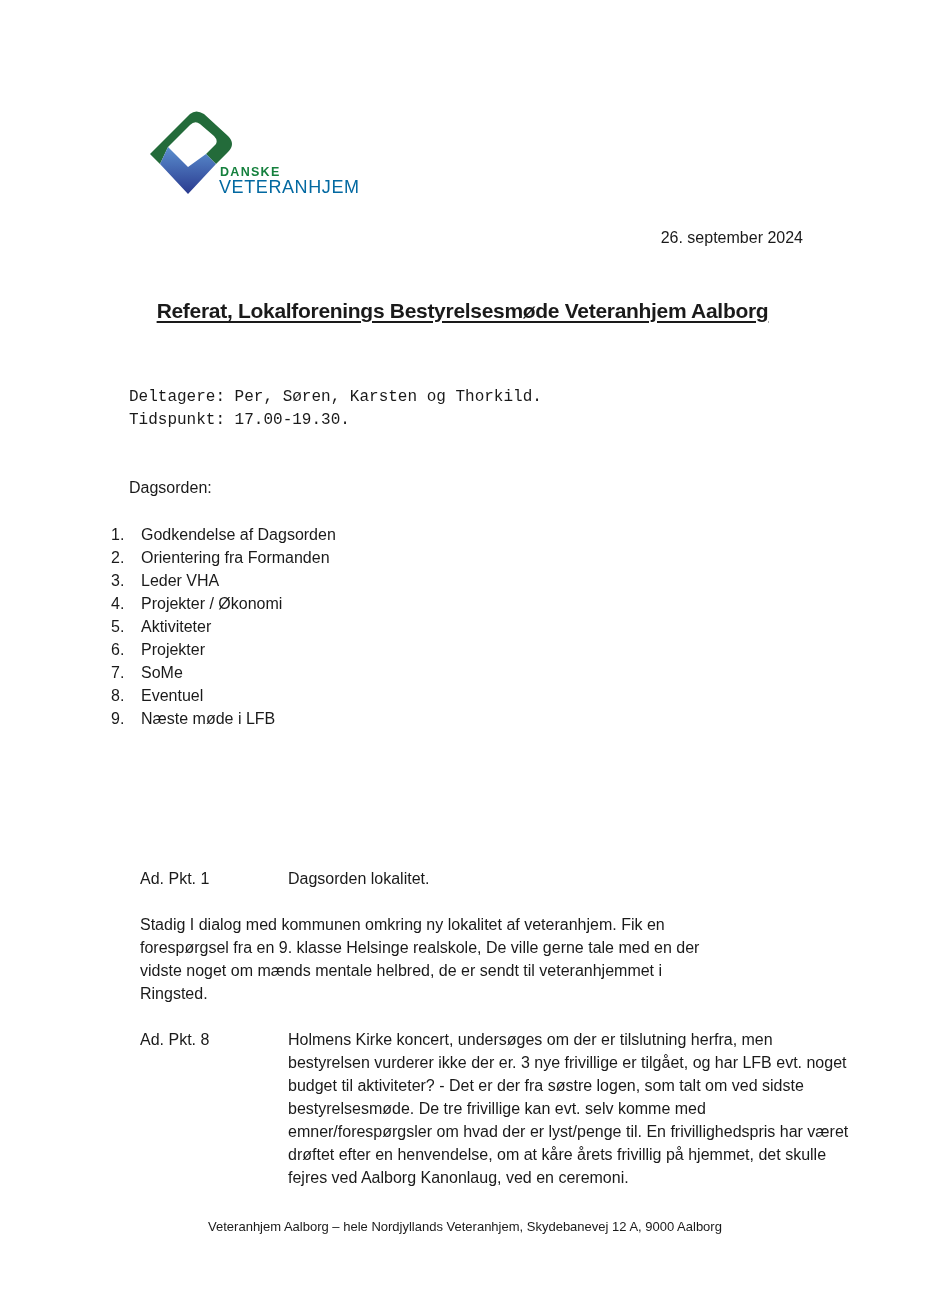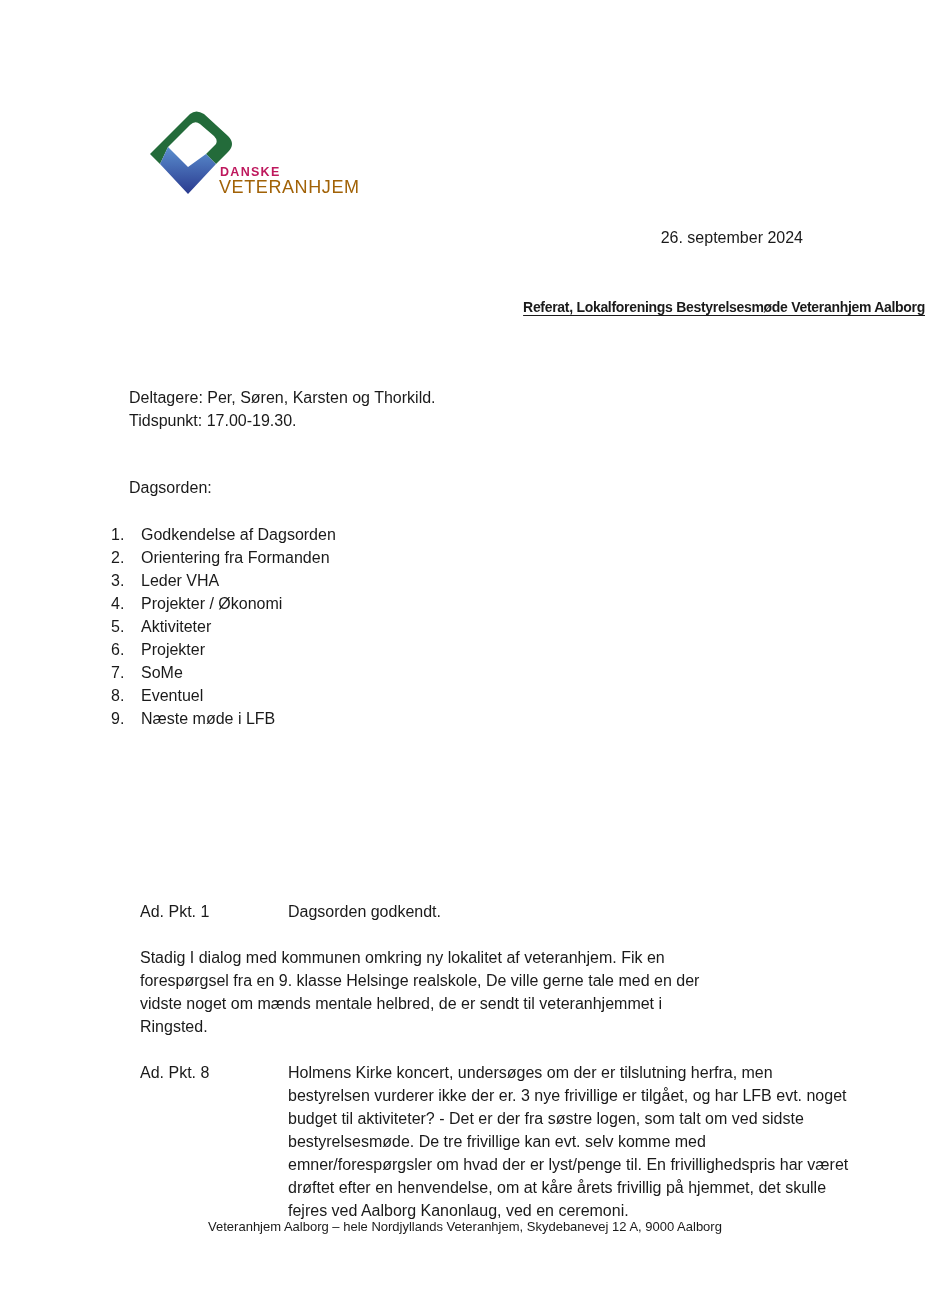--- a/index.html
+++ b/index.html
@@ -16,51 +16,51 @@
       color: #1a1a1a;
     }
     .abs { position: absolute; }
 
     
     .logo { left: 148px; top: 110px; width: 220px; height: 92px; }
     .logo svg { position: absolute; left: 0; top: 0; }
     .logo-danske {
       position: absolute; left: 72px; top: 55px;
       font-size: 12.5px; font-weight: bold; letter-spacing: 1.3px;
-      color: #be185d;
+      color: #15803d;
     }
     .logo-veteran {
       position: absolute; left: 71px; top: 67px;
       font-size: 18px; letter-spacing: 0.6px;
-      color: #a16207;
+      color: #0369a1;
     }
 
     .date {
       left: 0; width: 803px; top: 229px;
       text-align: right; font-size: 16px;
     }
 
     .title {
       left: 0; width: 925px; top: 299px;
-      text-align: right;
-      font-size: 14px; font-weight: bold;
+      text-align: center;
+      font-size: 21px; font-weight: bold;
       text-decoration: underline;
       text-underline-offset: 3px;
       letter-spacing: -0.3px;
     }
 
-    .meta { left: 129px; top: 386px; font-size: 16px; line-height: 23px; }
+    .meta { left: 129px; top: 386px; font-size: 16px; line-height: 23px; font-family: Liberation Mono, monospace; }
     .agenda-heading { left: 129px; top: 479px; font-size: 16px; font-weight: normal; }
 
     .agenda { left: 111px; top: 523px; font-size: 16px; line-height: 23px; margin: 0; padding: 0; list-style: none; }
     .agenda li { display: flex; }
     .agenda .num { width: 30px; }
     .agenda .sub { padding-left: 30px; }
 
-    .minutes { left: 140px; top: 900px; width: 720px; font-size: 16px; line-height: 23px; }
+    .minutes { left: 140px; top: 867px; width: 720px; font-size: 16px; line-height: 23px; }
     .minute-row { display: flex; margin-bottom: 23px; }
     .minute-label { width: 148px; flex-shrink: 0; }
     .minute-text { width: 565px; }
 
     .footer {
       left: 0; width: 930px; top: 1219px;
       text-align: center; font-size: 13px;
     }
   </style>
 </head>
@@ -129,21 +129,21 @@
     </li>
   <li>
       <span class="num">9.</span>
       <span>Næste møde i LFB</span>
     </li>
 </ul>
 
 <div class="abs minutes">
   <div class="minute-row">
     <div class="minute-label">Ad. Pkt. 1</div>
-    <div class="minute-text">Dagsorden godkendt.</div>
+    <div class="minute-text">Dagsorden lokalitet.</div>
   </div>
   <div class="minute-row">
     <div class="minute-text">Stadig I dialog med kommunen omkring ny lokalitet af veteranhjem. Fik en forespørgsel fra en 9. klasse Helsinge realskole, De ville gerne tale med en der vidste noget om mænds mentale helbred, de er sendt til veteranhjemmet i Ringsted.</div>
   </div>
   <div class="minute-row">
     <div class="minute-label">Ad. Pkt. 8</div>
     <div class="minute-text">Holmens Kirke koncert, undersøges om der er tilslutning herfra, men bestyrelsen vurderer ikke der er. 3 nye frivillige er tilgået, og har LFB evt. noget budget til aktiviteter? - Det er der fra søstre logen, som talt om ved sidste bestyrelsesmøde. De tre frivillige kan evt. selv komme med emner/forespørgsler om hvad der er lyst/penge til. En frivillighedspris har været drøftet efter en henvendelse, om at kåre årets frivillig på hjemmet, det skulle fejres ved Aalborg Kanonlaug, ved en ceremoni.</div>
   </div>
 </div>
 

